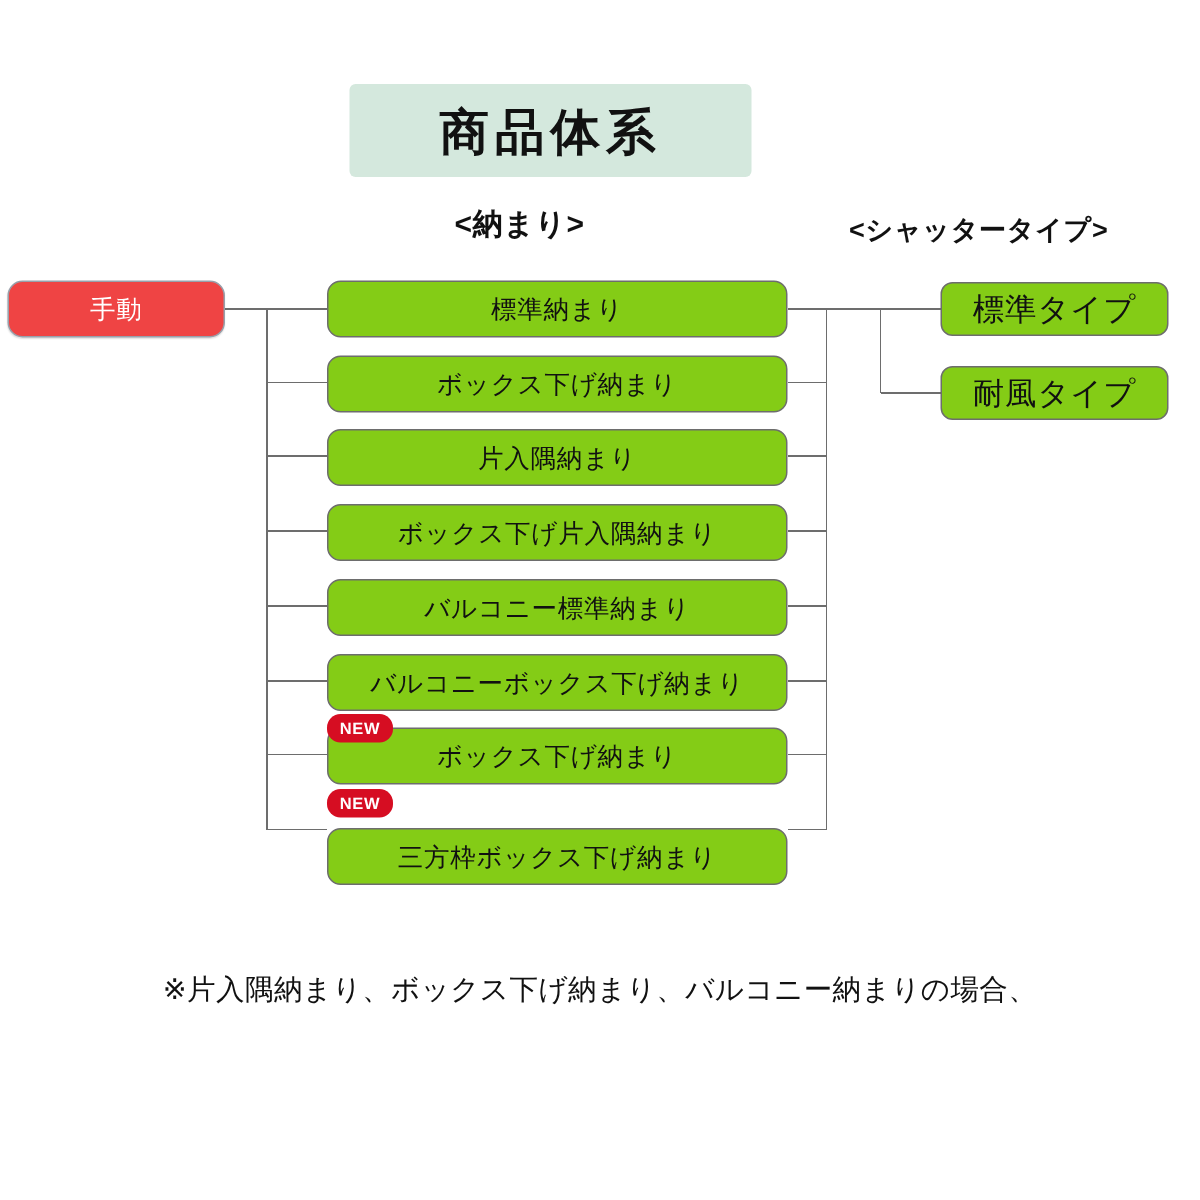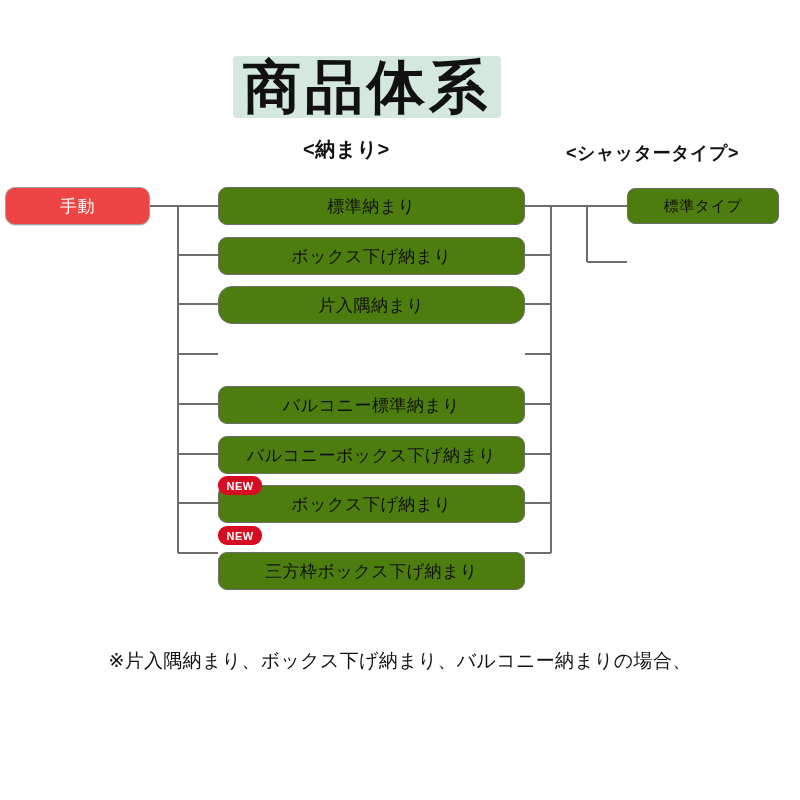--- a/index.html
+++ b/index.html
@@ -28,21 +28,21 @@
     top: 56px;
     width: 268px;
     height: 62px;
     background: #d4e8dd;
     border-radius: 4px;
     display: flex;
     align-items: center;
     justify-content: center;
   }
   .title-text {
-    font-size: 58px;
+    font-size: 33px;
     font-weight: bold;
     letter-spacing: 4px;
     color: #111111;
     line-height: 1;
   }
 
   
   .col-header {
     position: absolute;
     font-size: 20px;
@@ -77,26 +77,26 @@
     white-space: nowrap;
   }
   .node.root {
     background: #ef4444;
     border: 1px solid #98a0ab;
     color: #ffffff;
     border-radius: 10px;
     box-shadow: 0 1px 1px rgba(0,0,0,0.12);
   }
   .node.leaf {
-    background: #4d7c0f;
+    background: #84cc16;
     border: 1px solid #6d6d6d;
     color: #111111;
   }
   .node.small {
-    font-size: 15px;
+    font-size: 21px;
     border-radius: 8px;
   }
 
   
   .new-badge {
     position: absolute;
     width: 44px;
     height: 19px;
     background: #d60d22;
     border-radius: 9px;
@@ -173,24 +173,27 @@
   </div>
 
   <div class="node leaf" style="left:218px; top:187px; width:307px; height:38px;">
     <span>標準納まり</span>
   </div>
 
   <div class="node leaf" style="left:218px; top:237px; width:307px; height:38px;">
     <span>ボックス下げ納まり</span>
   </div>
 
-  <div class="node leaf" style="left:218px; top:286px; width:307px; height:38px;border-radius:14px;">
+  <div class="node leaf" style="left:218px; top:286px; width:307px; height:38px;">
     <span>片入隅納まり</span>
   </div>
 
+  <div class="node leaf" style="left:218px; top:336px; width:307px; height:38px;">
+    <span>ボックス下げ片入隅納まり</span>
+  </div>
 
   <div class="node leaf" style="left:218px; top:386px; width:307px; height:38px;">
     <span>バルコニー標準納まり</span>
   </div>
 
   <div class="node leaf" style="left:218px; top:436px; width:307px; height:38px;">
     <span>バルコニーボックス下げ納まり</span>
   </div>
 
   <div class="node leaf" style="left:218px; top:485px; width:307px; height:38px;">
@@ -200,18 +203,21 @@
 
   <div class="node leaf" style="left:218px; top:535px; width:307px; height:38px;margin-top:17px;">
     <span>三方枠ボックス下げ納まり</span>
   </div>
   <div class="new-badge" style="left:218px; top:526px;">NEW</div>
 
   <div class="node leaf small" style="left:627px; top:188px; width:152px; height:36px;">
     <span>標準タイプ</span>
   </div>
 
+  <div class="node leaf small" style="left:627px; top:244px; width:152px; height:36px;">
+    <span>耐風タイプ</span>
+  </div>
 
   <div class="footnote">
     <span>※片入隅納まり、ボックス下げ納まり、バルコニー納まりの場合、</span>
   </div>
 
 </div>
 
 </body></html>

